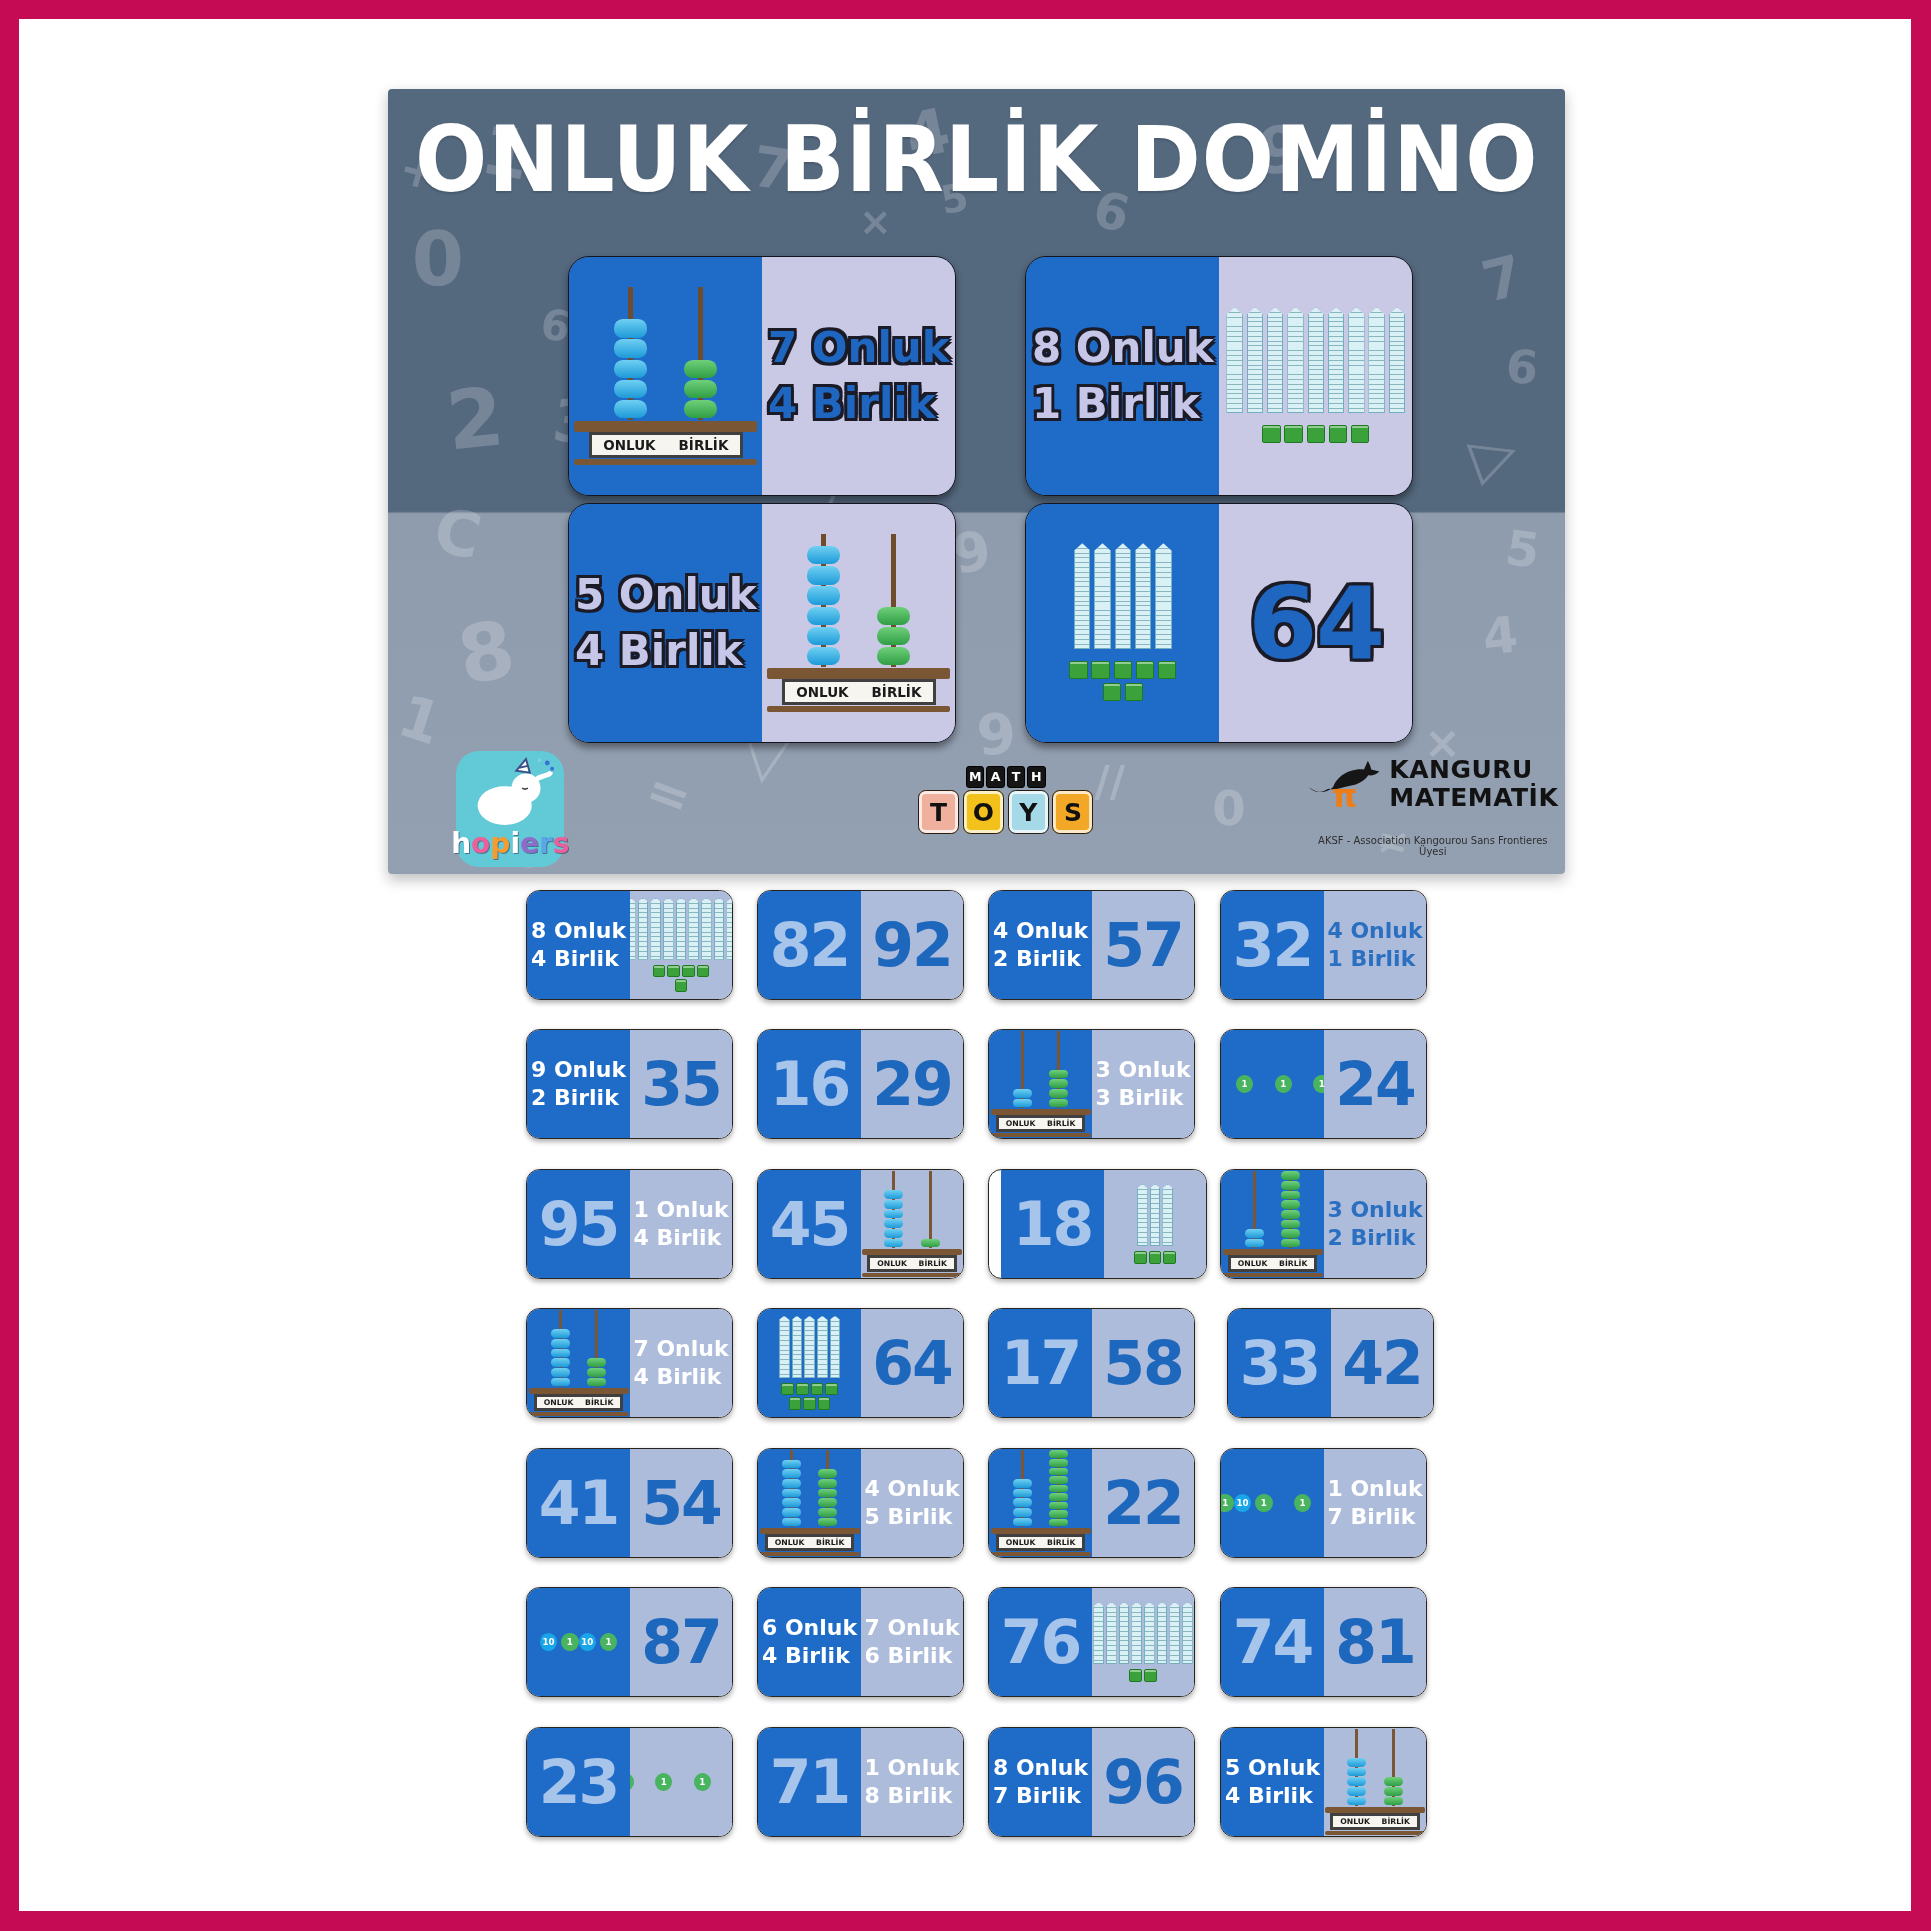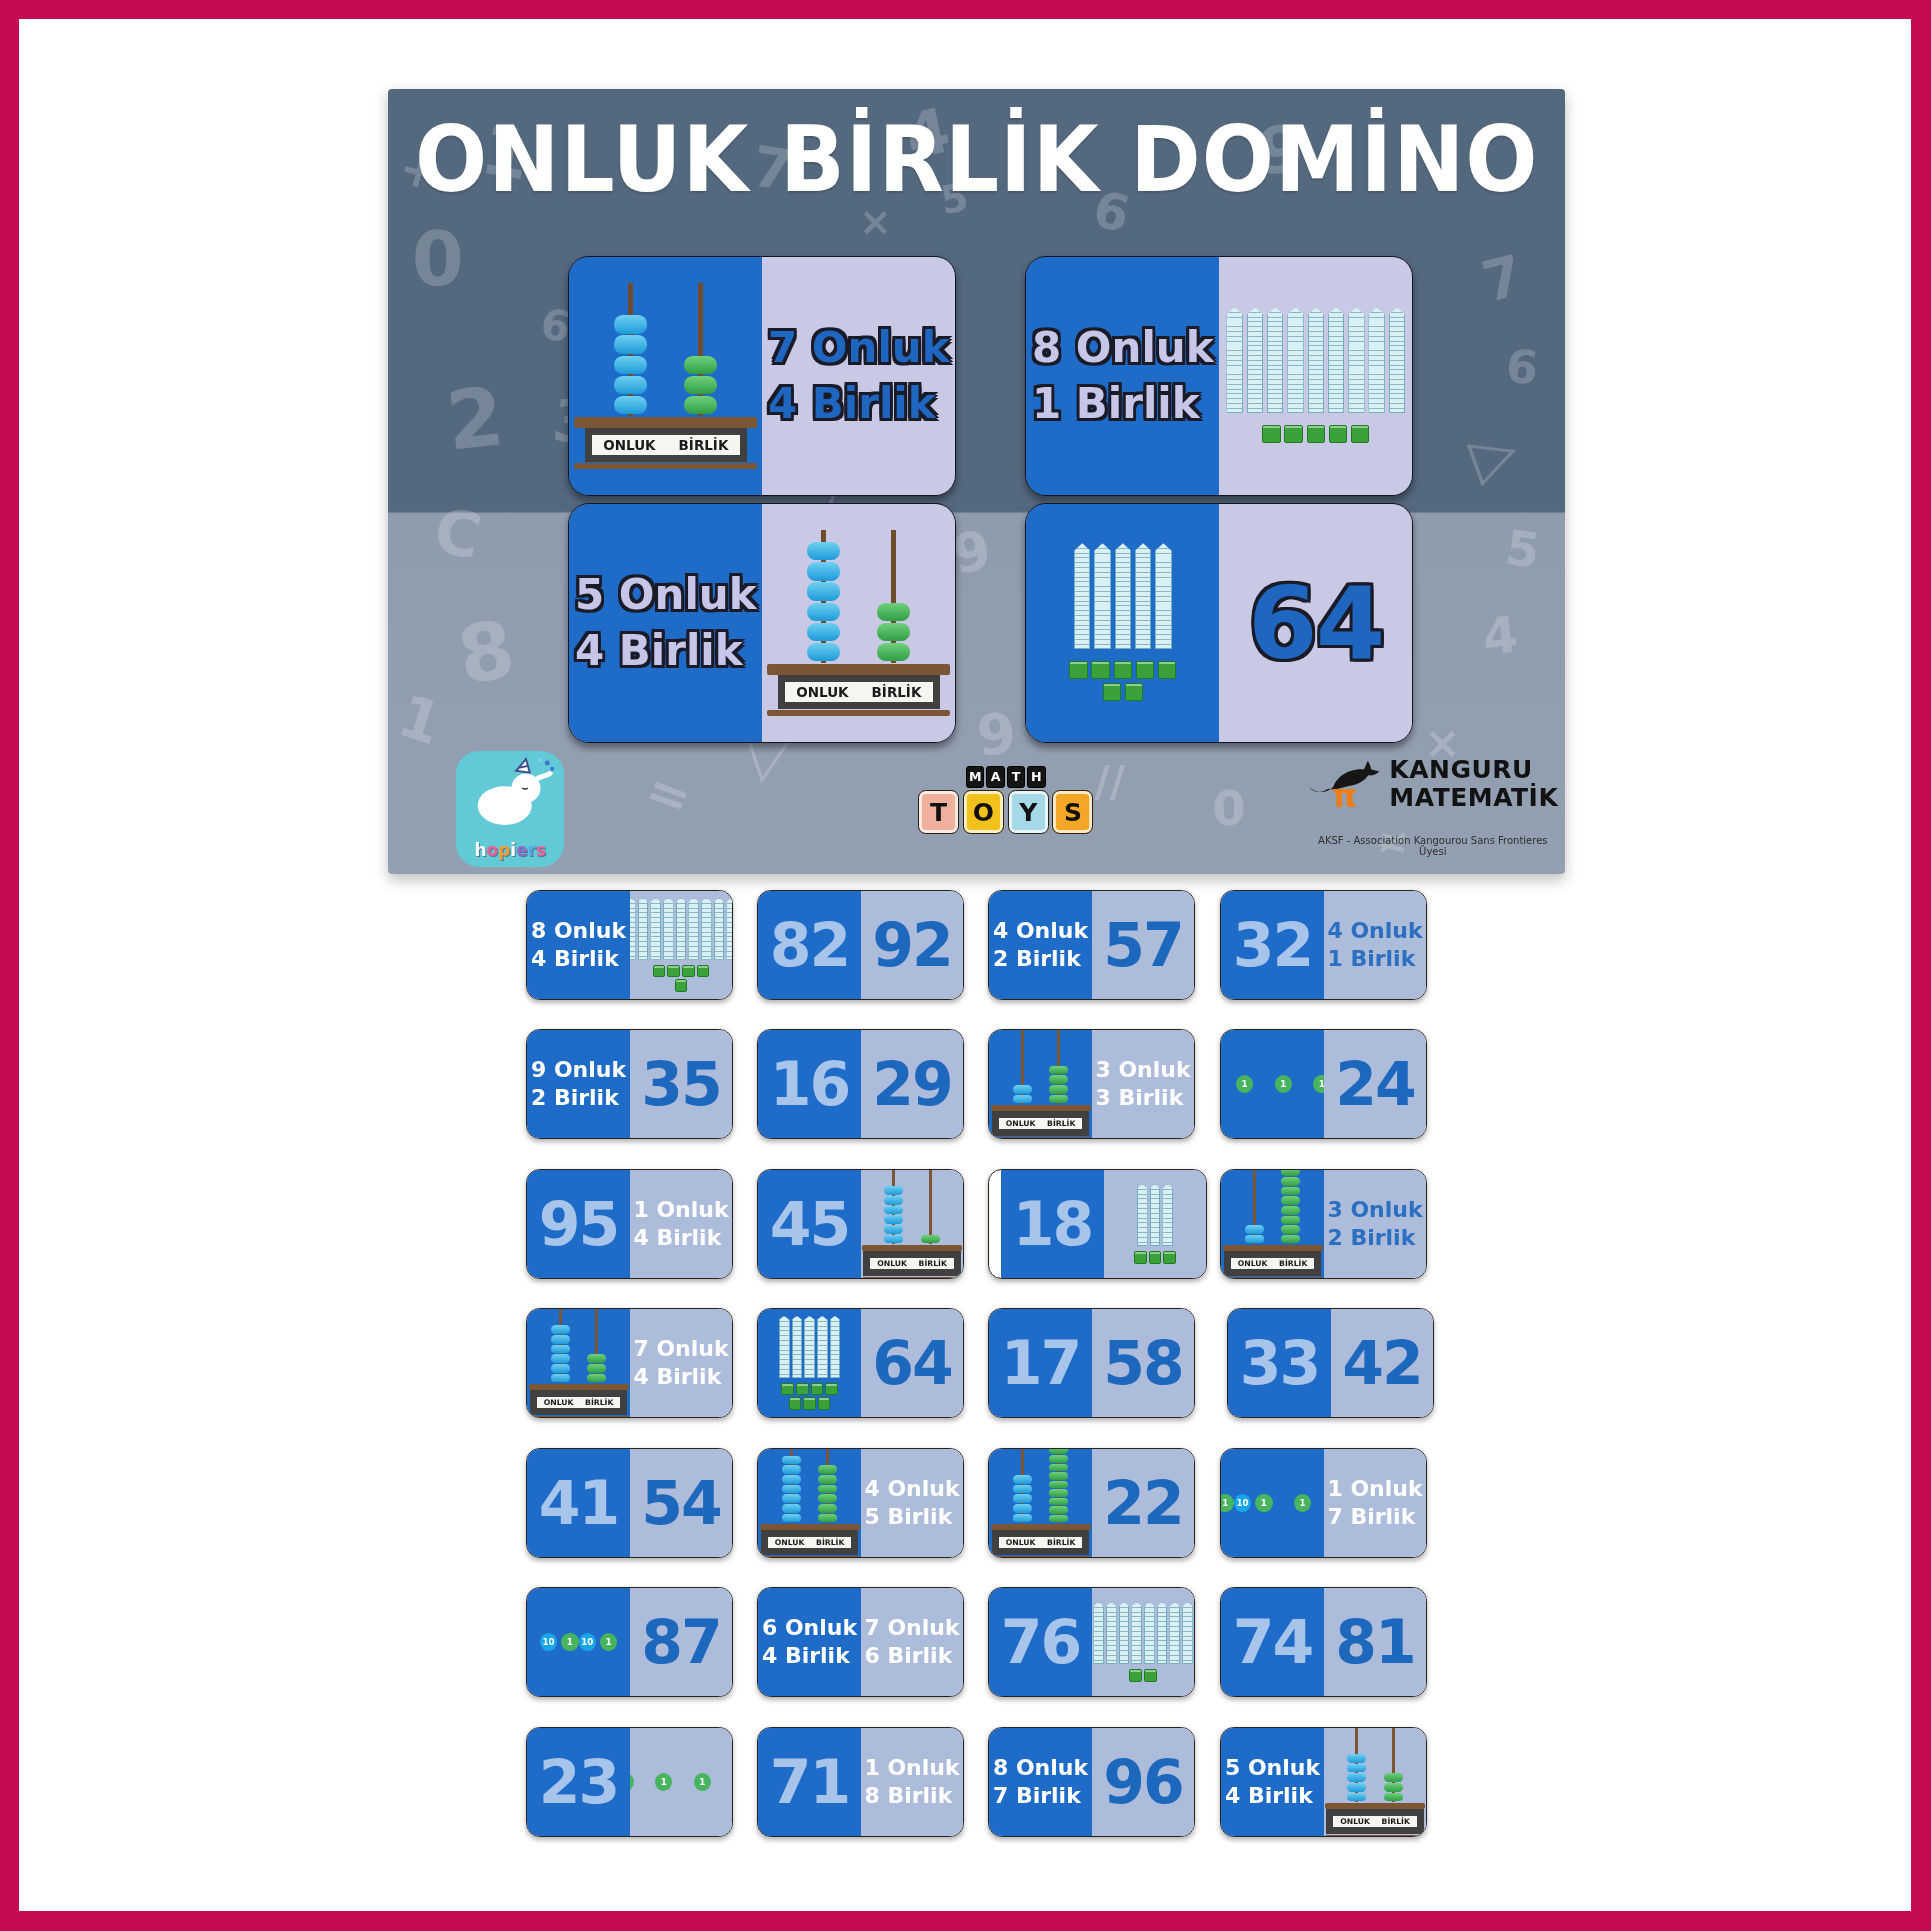--- a/index.html
+++ b/index.html
@@ -47,21 +47,21 @@
   .abacus{display:flex;flex-direction:column;align-items:center;}
   .rods{display:flex;gap:15.4px;align-items:flex-end;}
   .rodcol{position:relative;display:flex;flex-direction:column;align-items:center;justify-content:flex-end;
           width:21px;height:77px;}
   .stick{position:absolute;top:0;bottom:0;left:50%;width:2.9px;margin-left:-1.4px;background:#7b5634;}
   .bead{position:relative;width:19.3px;height:8.7px;border-radius:5.8px;margin-bottom:1px;}
   .bead-blue{background:linear-gradient(180deg,#6fd0f2,#1d9ad8);}
   .bead-green{background:linear-gradient(180deg,#6fd07a,#2f9e45);}
   .abase{width:100px;height:5.8px;background:#7b5634;border-radius:1.9px;margin-top:1px;}
   .abase2{height:3.9px;}
-  .strip{background:#f7f5ef;border:7px solid #404040;display:flex;gap:11.6px;padding:1px 6.8px;
+  .strip{background:#f7f5ef;border:3px solid #404040;display:flex;gap:11.6px;padding:1px 6.8px;
          font-size:7.7px;font-weight:bold;color:#1a1a1a;white-space:nowrap;}
   
   .A-big .rods{gap:33px;}
   .A-big .rodcol{width:37px;height:133px;}
   .A-big .stick{width:4.8px;margin-left:-2.4px;background:#6e4c2c;}
   .A-big .bead{width:33px;height:18.3px;border-radius:8.7px;margin-bottom:1.9px;}
   .A-big .abase{width:183px;height:10.6px;}
   .A-big .abase2{height:6.8px;}
   .A-big .strip{font-size:13.5px;gap:23px;padding:1.9px 11.6px;}
 
@@ -85,21 +85,21 @@
            color:#fff;font-size:8.7px;font-weight:bold;}
   .c-ten{background:#18a6e8;}
   .c-one{background:#49b45f;border-radius:48%/50%;}
   .c-sp{visibility:hidden;}
 
   
   .hopiers{position:absolute;left:68px;top:662px;width:108px;height:116px;border-radius:23px;
            background:#62c9d6;display:flex;flex-direction:column;align-items:center;justify-content:flex-end;
            padding-bottom:7.7px;box-sizing:border-box;}
   .hopiers svg{position:absolute;top:5.8px;left:9.7px;}
-  .hopiers-word{position:relative;font-size:17px;font-weight:bold;letter-spacing:0;
+  .hopiers-word{position:relative;font-size:28px;font-weight:bold;letter-spacing:0;
            text-shadow:1px 1px 0 rgba(50,50,90,.55);text-align:right;}
   .mathtoys{position:absolute;left:521px;top:676px;width:193px;display:flex;flex-direction:column;align-items:center;}
   .mrow{display:flex;}
   .mtile-s{width:16.4px;height:19.3px;margin:1px;background:#151515;color:#fff;border:1px solid #000;
            border-radius:2.9px;display:flex;align-items:center;justify-content:center;
            font-size:12.6px;font-weight:bold;}
   .mtile-b{width:39px;height:42px;margin:1.9px;border:1.9px solid #2c1c0e;border-radius:7.7px;
            box-shadow:inset 0 0 0 2.9px rgba(255,255,255,.75);display:flex;align-items:center;justify-content:center;
            font-size:25px;font-weight:bold;color:#111;}
   .kanguru{position:absolute;left:919px;top:653px;width:251px;height:126px;}

